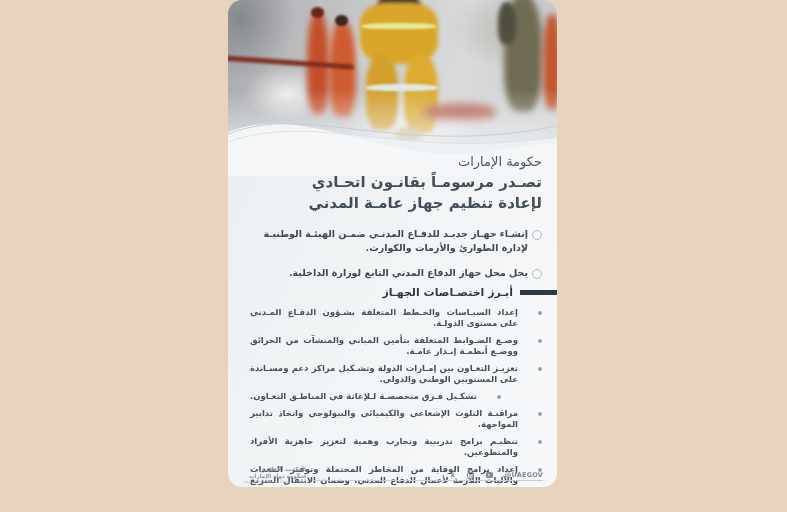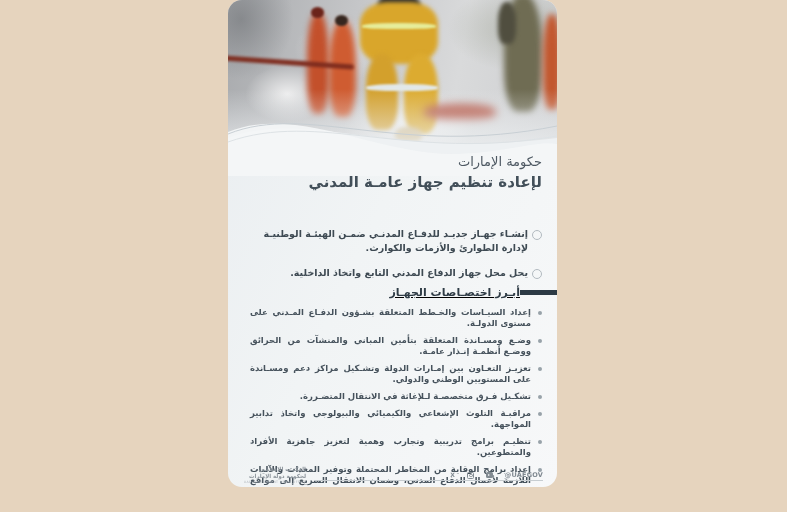--- a/index.html
+++ b/index.html
@@ -32,25 +32,25 @@
   .fadeout{position:absolute;inset:0;background:linear-gradient(180deg,rgba(238,241,243,0) 55%,rgba(238,241,243,.85) 96%);}
   .wave{position:absolute;top:98px;left:0;}
   
   .title{position:absolute;top:154px;right:15px;left:14px;direction:rtl;text-align:right;color:#45515b;}
   .title .t1{font-size:13px;font-weight:500;color:#4d5862;margin-bottom:3px;}
   .title .t2,.title .t3{font-size:15px;font-weight:bold;color:#424f59;line-height:21px;letter-spacing:-0.2px;}
   .hl-list{position:absolute;top:227px;right:15px;left:28px;direction:rtl;}
   .hl-item{display:flex;gap:4px;margin-bottom:12px;}
   .ring{flex:0 0 auto;width:8px;height:8px;border:1.4px solid #b2bac0;border-radius:50%;margin-top:3px;background:transparent;}
   .hl-text{font-size:9.5px;font-weight:bold;color:#3e4a53;line-height:13.5px;text-align:right;}
-  .duty-head{position:absolute;top:286px;right:0;left:14px;direction:rtl;display:flex;align-items:center;text-decoration:underline;}
+  .duty-head{position:absolute;top:286px;right:0;left:14px;direction:rtl;display:flex;align-items:center;gap:7px;}
   .duty-bar{flex:0 0 auto;width:37px;height:4.5px;background:#2c3a45;}
   .duty-title{font-size:11px;font-weight:bold;color:#2f3c46;}
   .duty-list{position:absolute;top:307px;right:15px;left:22px;direction:rtl;}
-  .duty-item{display:flex;gap:7px;margin-bottom:6px;}
+  .duty-item{display:flex;gap:20px;margin-bottom:6px;justify-content:flex-end;}
   .dot{flex:0 0 auto;width:4px;height:4px;border-radius:50%;background:#98a2a9;margin-top:4px;}
   .duty-text{font-size:8.5px;font-weight:600;color:#46525c;line-height:11px;text-align:justify;}
   
   .footer{position:absolute;left:14px;right:14px;top:464px;height:22px;}
   .logo{position:absolute;left:0;top:2px;width:64px;direction:rtl;text-align:right;line-height:1.25;}
   .logo .l1,.logo .l2{font-size:5.5px;font-weight:600;color:#8d959c;}
   .logo .l3{font-size:3.2px;color:#b3b9bf;letter-spacing:.3px;direction:ltr;text-align:right;}
   .rule{position:absolute;left:72px;right:0;top:16px;border-top:1px solid #c7cdd1;}
   .social{position:absolute;right:0;top:7px;display:flex;align-items:center;gap:12px;direction:ltr;}
   .x-glyph{font-size:6px;font-weight:bold;color:#838c93;line-height:6px;}
@@ -93,55 +93,56 @@
 
   <svg class="wave" width="329" height="78" viewBox="0 0 329 78">
     <path d="M0,40 C80,10 160,62 329,40 L329,78 L0,78 Z" fill="#eef1f3"></path>
     <path d="M0,34 C70,6 150,58 230,56 C280,54 310,42 329,46 L329,78 L0,78 Z" fill="#f3f6f7" opacity="0.95"></path>
     <path d="M0,36 C80,4 170,60 329,28" stroke="#c8cfd4" fill="none" stroke-width="1"></path>
     <path d="M0,44 C90,12 180,64 329,38" stroke="#dde2e5" fill="none" stroke-width="1"></path>
   </svg>
 
   <div class="title">
     <div class="t1">حكومة الإمارات</div>
+    <div class="t2">تصـدر مرسومـاً بقانـون اتحـادي</div>
     <div class="t3">لإعادة تنظيم جهاز عامـة المدني</div>
   </div>
 
   <div class="hl-list">
     <div class="hl-item">
       <span class="ring"></span>
       <span class="hl-text">إنشـاء جهـاز جديـد للدفـاع المدنـي ضمـن الهيئـة الوطنيـة لإدارة الطوارئ والأزمات والكوارث.</span>
     </div>
     <div class="hl-item">
       <span class="ring"></span>
-      <span class="hl-text">يحل محل جهاز الدفاع المدني التابع واتخاذ الداخلية.</span>
+      <span class="hl-text">يحل محل جهاز الدفاع المدني التابع لوزارة الداخلية.</span>
     </div>
   </div>
 
   <div class="duty-head">
     <span class="duty-bar"></span>
     <span class="duty-title">أبـرز اختصـاصات الجهـاز</span>
   </div>
 
   <div class="duty-list">
     <div class="duty-item">
       <span class="dot"></span>
       <span class="duty-text">إعداد السيـاسات والخـطط المتعلقة بشـؤون الدفـاع المـدني على مستوى الدولـة.</span>
     </div>
     <div class="duty-item">
       <span class="dot"></span>
-      <span class="duty-text">وضـع ومسـاندة المتعلقة بتأمين المباني والمنشآت من الحرائق ووضـع أنظمـة إنـذار عامـة.</span>
+      <span class="duty-text">وضـع الضـوابط المتعلقة بتأمين المباني والمنشآت من الحرائق ووضـع أنظمـة إنـذار عامـة.</span>
     </div>
     <div class="duty-item">
       <span class="dot"></span>
       <span class="duty-text">تعزيـز التعـاون بين إمـارات الدولة وتشـكيل مراكز دعم ومسـاندة على المستويين الوطني والدولي.</span>
     </div>
     <div class="duty-item">
       <span class="dot"></span>
-      <span class="duty-text">تشكـيل فـرق متخصصـة لـلإغاثة في الانتقال المتضـررة.</span>
+      <span class="duty-text">تشكـيل فـرق متخصصـة لـلإغاثة في المناطـق التعـاون.</span>
     </div>
     <div class="duty-item">
       <span class="dot"></span>
       <span class="duty-text">مراقبـة التلوث الإشعاعي والكيميائي والبيولوجي واتخاذ تدابير المواجهة.</span>
     </div>
     <div class="duty-item">
       <span class="dot"></span>
       <span class="duty-text">تنظيـم برامج تدريبية وتجارب وهمية لتعزيز جاهزية الأفراد والمتطوعين.</span>
     </div>
     <div class="duty-item">

